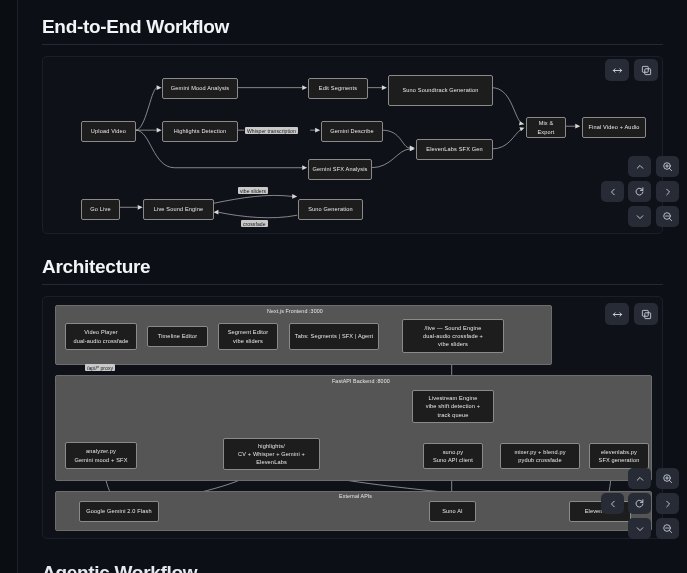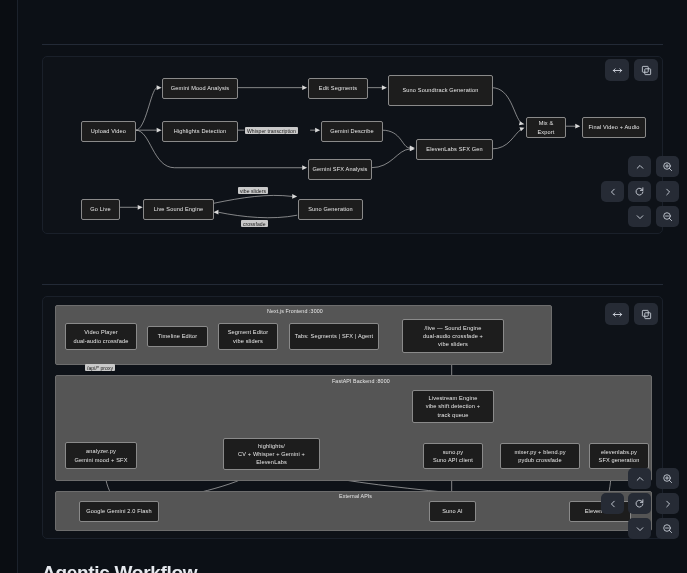--- a/index.html
+++ b/index.html
@@ -101,20 +101,21 @@
   .ctl svg { display: block; }
 </style>
 </head>
 <body>
 <div id="root">
 
 <div class="left-rail"></div>
 
 <div class="content">
 
+  <div class="section-title" style="top:16px;">End-to-End Workflow</div>
   <div class="title-rule" style="top:44px;"></div>
 
   <div class="panel" style="left:24px; top:56px; width:621px; height:178px;">
     <div class="panel-inner">
 
       <svg class="edges" viewBox="0 0 621 178" preserveAspectRatio="none">
 
         <path d="M93,74 C103,74 108,34 114,31"></path>
         <polygon class="arrow" points="114,28.6 119,31 114,33.4"></polygon>
 
@@ -239,20 +240,21 @@
   <button class="ctl ctl-pad" style="left:638px; top:206px;">
     <svg width="11" height="11" viewBox="0 0 16 16">
           <g stroke="#d5dae3" stroke-width="1.2" fill="none" stroke-linecap="round">
             <circle cx="7.3" cy="7.3" r="4.8"></circle>
             <line x1="5.2" y1="7.3" x2="9.4" y2="7.3"></line>
             <line x1="10.9" y1="10.9" x2="14" y2="14"></line>
           </g>
         </svg>
   </button>
 
+  <div class="section-title" style="top:256px;">Architecture</div>
   <div class="title-rule" style="top:284px;"></div>
 
   <div class="panel" style="left:24px; top:296px; width:621px; height:243px;">
     <div class="panel-inner">
 
       <svg class="edges" viewBox="0 0 621 243" preserveAspectRatio="none">
 
         <line x1="410" y1="60" x2="410" y2="93"></line>
         <polygon class="arrow" points="407.6,93 412.4,93 410,97"></polygon>
 

